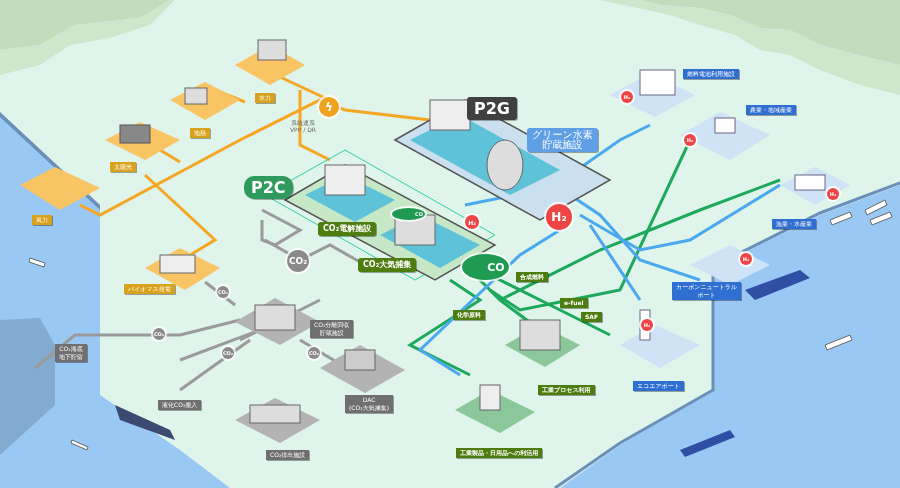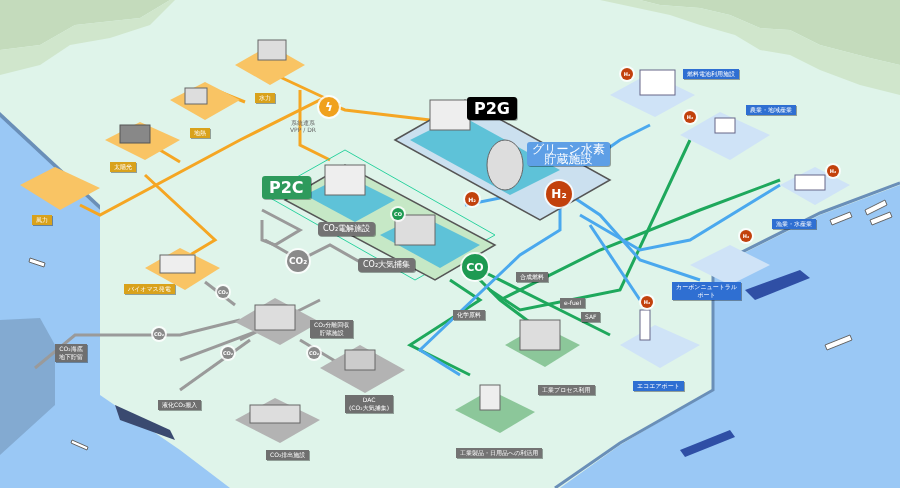--- a/index.html
+++ b/index.html
@@ -1,31 +1,31 @@
 <!DOCTYPE html>
 <html><head>
 <meta charset="utf-8">
 <style>
   html,body{margin:0;padding:0;}
   body{width:900px;height:488px;overflow:hidden;position:relative;background:#dff4ea;font-family:"DejaVu Sans",sans-serif;}
   #scene{position:absolute;left:0;top:0;width:900px;height:488px;}
   .lbl{position:absolute;font-size:6px;color:#fff;padding:1px 4px;white-space:nowrap;line-height:8px;box-shadow:1px 1px 0 rgba(0,0,0,.35);}
   .lbl.orange{background:#d9a21c;}
   .lbl.gray{background:#6f6f6f;text-align:center;}
-  .lbl.green{background:#737373;}
+  .lbl.green{background:#4d7c0f;font-weight:bold;}
   .lbl.blue{background:#2f6fd2;}
   .lbl.bluelight{background:#5e9fe6;text-align:center;}
   .lbl.big{font-size:8px;padding:2px 5px;line-height:10px;border-radius:3px;}
   .tag{position:absolute;font-weight:bold;color:#fff;font-size:16px;padding:2px 7px;border-radius:3px;box-shadow:1px 1px 0 rgba(0,0,0,.3);}
-  .tag.p2g{background:#000000;}
+  .tag.p2g{background:#404040;}
   .tag.p2c{background:#2e9a5c;}
   .plain{position:absolute;font-size:6px;color:#666;text-align:center;line-height:7px;white-space:nowrap;}
   .badge{position:absolute;border-radius:50%;display:flex;align-items:center;justify-content:center;color:#fff;font-weight:bold;box-shadow:0 0 0 2px rgba(255,255,255,.8);}
-  .badge.h2{background:#c2410c;}
-  .badge.co{background:#1e9a52;}
+  .badge.h2{background:#ef4444;margin-top:23px;}
+  .badge.co{background:#1e9a52;padding-left:21px;}
   .badge.co2{background:#8a8a8a;}
   .badge.power{background:#f0a11e;}
 </style>
 </head>
 <body>
 
 <svg id="scene" viewBox="0 0 900 488" xmlns="http://www.w3.org/2000/svg">
 
   <polygon points="0,0 170,0 140,18 75,25 40,45 0,50" fill="#c4dbbc"></polygon>
   <polygon points="0,50 40,45 75,25 140,18 170,0 175,0 150,25 110,38 70,45 40,65 0,75" fill="#d0e6cc"></polygon>
@@ -149,25 +149,25 @@
 <div class="lbl orange" style="left:32px;top:215px;">風力</div>
 <div class="lbl orange" style="left:124px;top:284px;">バイオマス発電</div>
 
 <div class="badge power" style="left:319px;top:97px;width:20px;height:20px;font-size:12px;">ϟ</div>
 <div class="plain" style="left:290px;top:119px;">
   <div>系統連系</div>
   <div>VPP / DR</div>
 </div>
 
 <div class="tag p2g" style="left:467px;top:97px;">P2G</div>
-<div class="lbl bluelight big" style="left:527px;top:142px;font-size:12px;">
+<div class="lbl bluelight big" style="left:527px;top:128px;font-size:10px;">
   <div>グリーン水素</div>
   <div>貯蔵施設</div>
 </div>
-<div class="tag p2c" style="left:262px;top:176px;">P2C</div>
+<div class="tag p2c" style="left:244px;top:176px;border-radius:10px;">P2C</div>
 <div class="lbl green big" style="left:318px;top:222px;">CO₂電解施設</div>
 <div class="lbl green big" style="left:358px;top:258px;">CO₂大気捕集</div>
 
 <div class="badge h2" style="left:546px;top:181px;width:26px;height:26px;font-size:12px;">H₂</div>
 <div class="badge h2" style="left:465px;top:192px;width:14px;height:14px;font-size:6px;">H₂</div>
 <div class="badge co" style="left:462px;top:254px;width:26px;height:26px;font-size:11px;">CO</div>
 <div class="badge co" style="left:392px;top:208px;width:12px;height:12px;font-size:5px;">CO</div>
 <div class="badge co2" style="left:287px;top:250px;width:22px;height:22px;font-size:9px;">CO₂</div>
 <div class="badge co2" style="left:217px;top:286px;width:12px;height:12px;font-size:5px;">CO₂</div>
 <div class="badge co2" style="left:153px;top:328px;width:12px;height:12px;font-size:5px;">CO₂</div>

